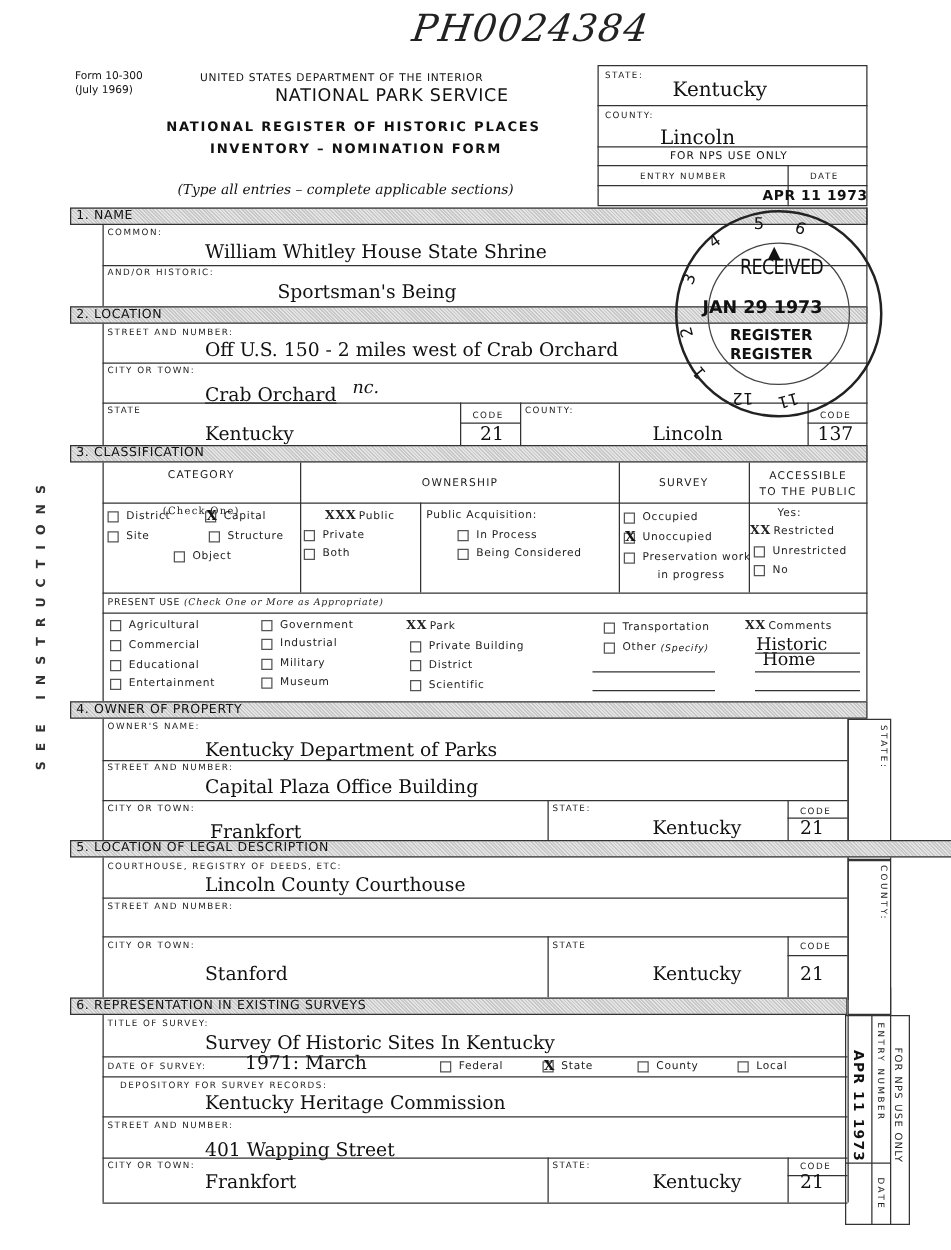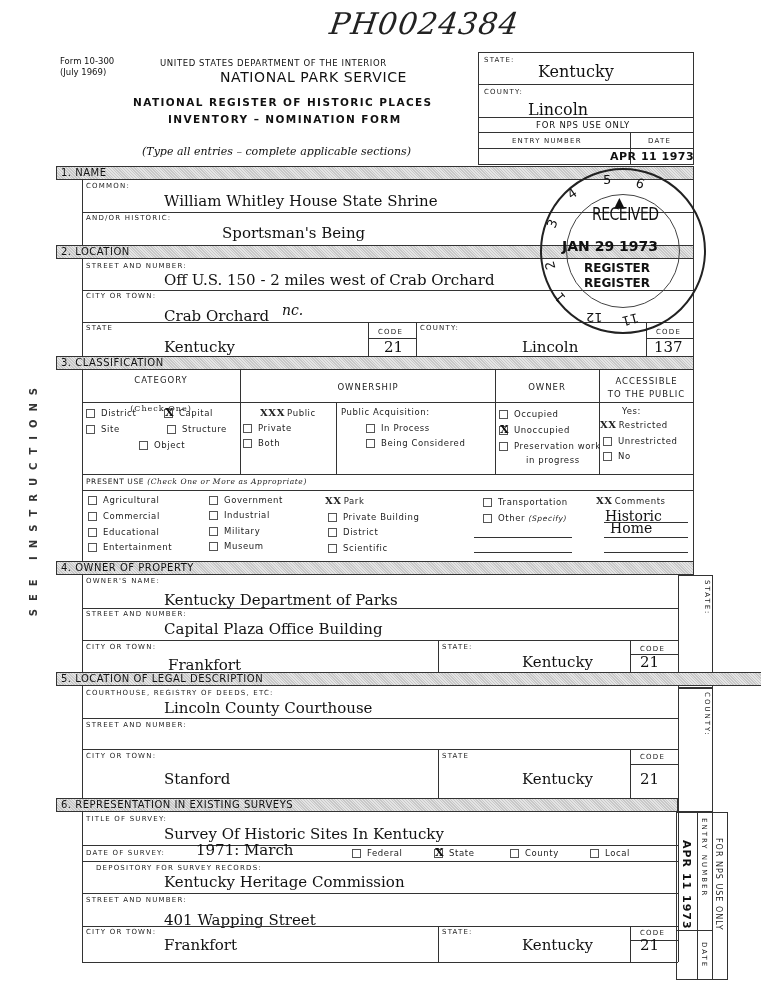--- a/index.html
+++ b/index.html
@@ -105,21 +105,21 @@
 
 <div class="shade" style="left:56px;top:356px;width:638px">
     <span>3. CLASSIFICATION</span>
   </div>
 <div class="vline" style="left:82px;top:370px;height:191px"></div>
 <div class="hdr" style="left:82px;top:375px;width:158px">CATEGORY</div>
 <div class="hdr serif" style="left:82px;top:404px;width:158px;font-family:'DejaVu Serif',serif;font-size:8px">(Check One)</div>
 <div class="vline" style="left:240px;top:370px;height:104px"></div>
 <div class="hdr" style="left:240px;top:382px;width:256px">OWNERSHIP</div>
 <div class="vline" style="left:495px;top:370px;height:104px"></div>
-<div class="hdr" style="left:495px;top:382px;width:104px">OWNER</div>
+<div class="hdr" style="left:495px;top:382px;width:104px">SURVEY</div>
 <div class="vline" style="left:599px;top:370px;height:104px"></div>
 <div class="hdr" style="left:599px;top:376px;width:95px">ACCESSIBLE</div>
 <div class="hdr" style="left:599px;top:389px;width:95px">TO THE PUBLIC</div>
 <div class="hline" style="left:82px;top:402px;width:612px"></div>
 <div class="vline" style="left:336px;top:402px;height:72px"></div>
 
 <div class="opt" style="left:86px;top:408px">
     <span class="cb"></span>
     <span>District</span>
   </div>

